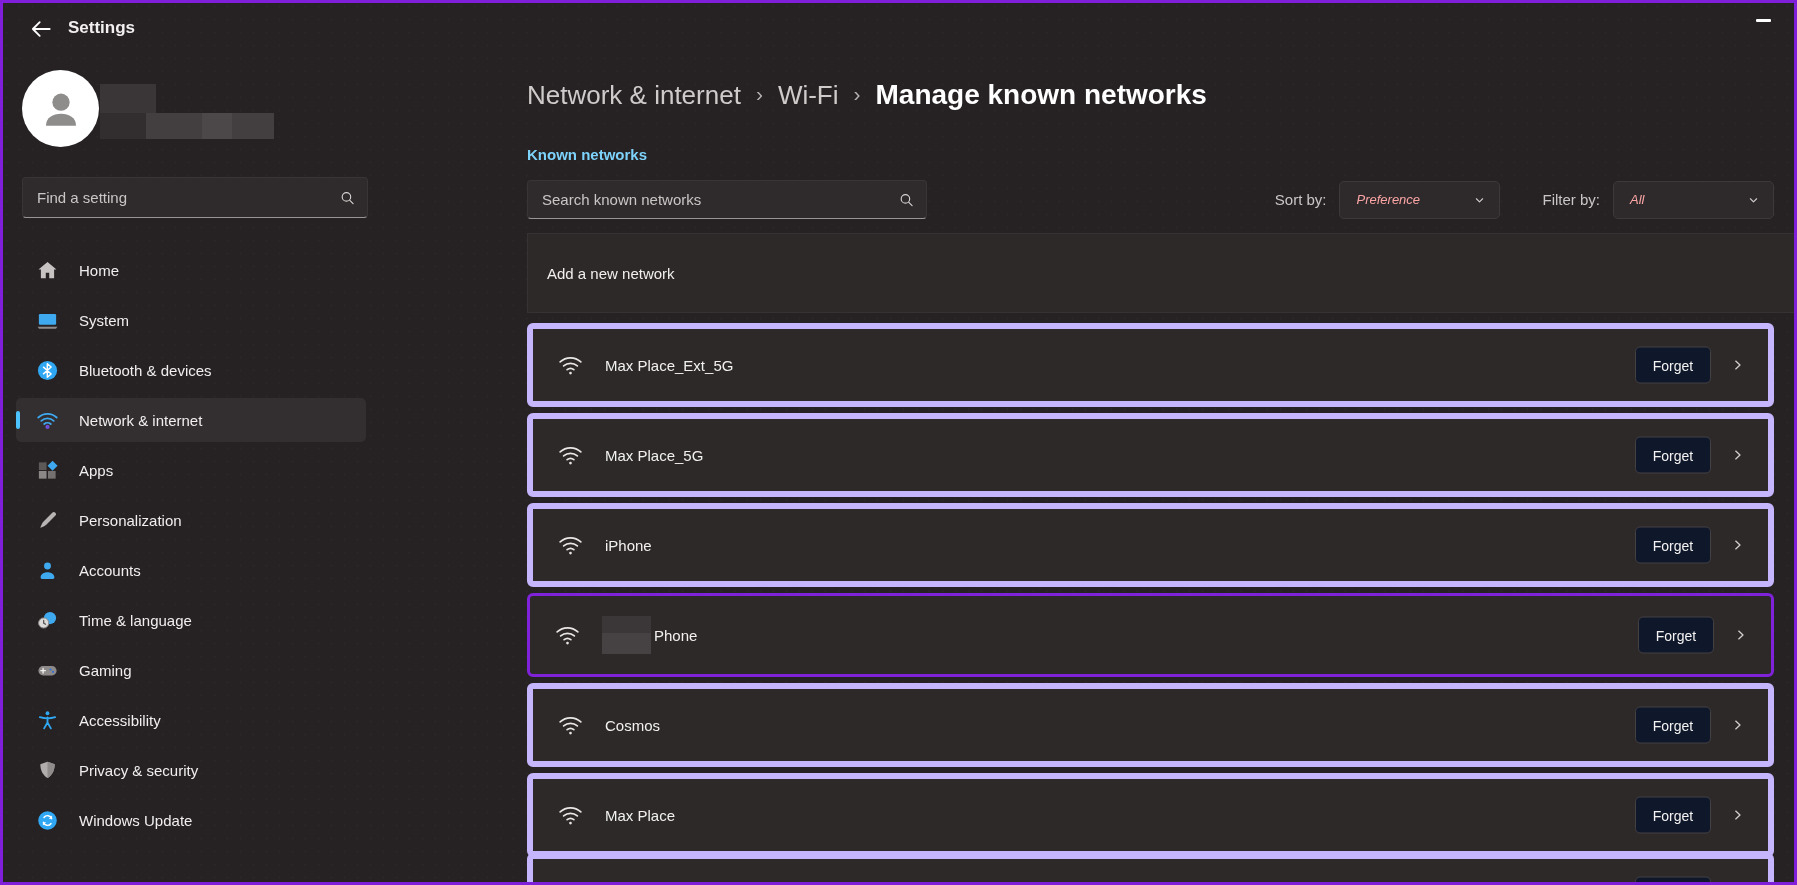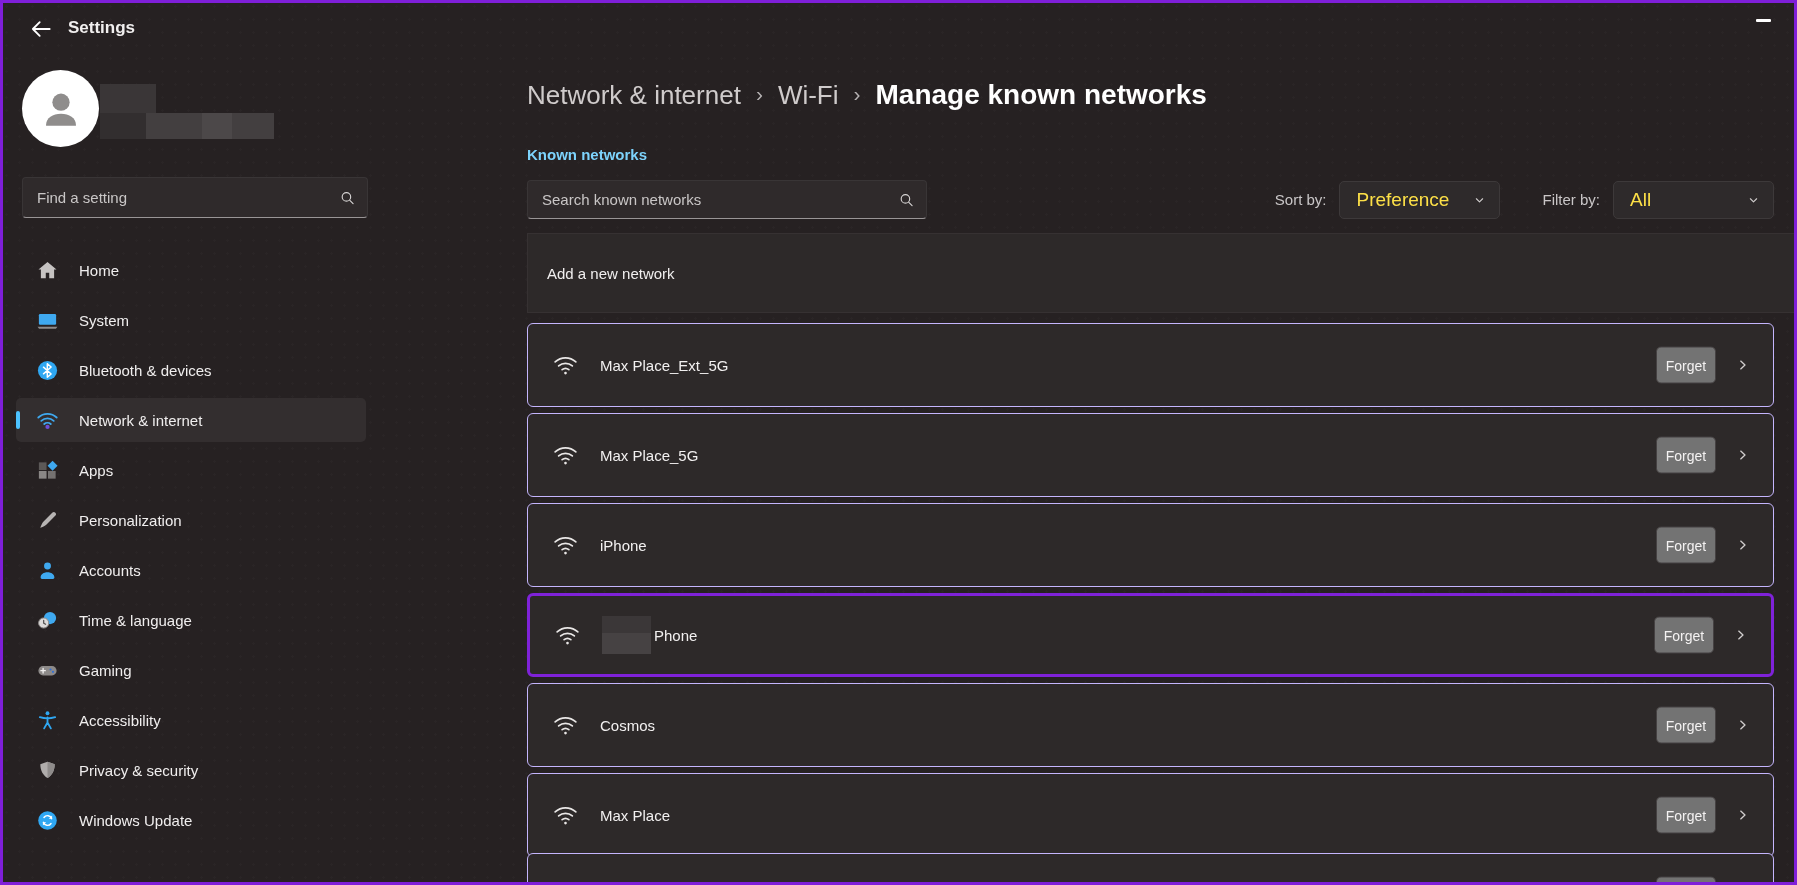--- a/index.html
+++ b/index.html
@@ -57,46 +57,46 @@
 
   .section-label { position:absolute; left:527px; top:146px; font-size:15px; font-weight:700; color:#7dd3fc; }
 
   .main-search { position:absolute; left:527px; top:180px; width:346px; height:39px;
     background:#2f2a2b; border:1px solid #393536; border-bottom:1px solid #999596; border-radius:4px; }
 
   .sortfilter { position:absolute; right:23px; top:180px; height:39px; display:flex; align-items:center; }
   .sf-label { font-size:15px; color:#c9c6c7; margin-right:13px; }
   .dropdown { position:relative; width:161px; height:38px; background:#2e2a2b; border:1px solid #3d393a;
     border-radius:5px; display:flex; align-items:center; padding-left:16px; }
-  .dropdown .dd-value { font-size:19px; color:#fde047; }
+  .dropdown .dd-value { font-size:13px; color:#fca5a5;font-style:italic; }
   .dd-chev { position:absolute; right:12px; top:50%; transform:translateY(-50%); width:15px; height:15px; }
   .dd-chev svg { width:100%; height:100%; }
   .sf-gap { width:42px; }
 
   
   .card { position:absolute; left:527px; width:1448px; background:#2d2929; border:1px solid #363132;
     border-radius:0; }
   .add-card { top:233px; height:80px; }
   .add-label { position:absolute; left:19px; top:50%; transform:translateY(-50%); font-size:15px; color:#f1efef; }
   .add-btn { position:absolute; right:18px; top:50%; transform:translateY(-50%); width:132px; height:37px;
     background:#3daeef; border:none; border-radius:5px; font-size:15px; color:#13222d;
     font-family:"Liberation Sans","DejaVu Sans",sans-serif; }
 
   .rows { position:absolute; left:527px; top:323px; width:1247px; }
   .net-row { position:relative; width:100%; height:84px; margin-bottom:6px; background:#2d2929;
-    border:1px solid #c4b5fd; border-radius:6px; display:flex; align-items:center; }
+    border:6px solid #c4b5fd; border-radius:6px; display:flex; align-items:center; }
   .net-row.highlighted { border:3px solid #7f22d9; }
   .wifi-icon { position:absolute; left:24px; top:50%; transform:translateY(-50%); width:27px; height:27px; }
   .wifi-icon svg { width:100%; height:100%; }
   .net-name { position:absolute; left:72px; top:50%; transform:translateY(-50%); font-size:15px; color:#f2f0f0;
     display:flex; align-items:center; }
   .redact-chip { display:inline-block; width:49px; height:38px; margin-right:3px;
     background:linear-gradient(#3b3738 46%, #464243 46%); }
-  .forget-btn { position:absolute; right:57px; top:50%; transform:translateY(-50%); width:60px; height:37px;
-    background:#737373; border:1px solid #454142; border-radius:5px; font-size:14px; color:#f4f2f2;
+  .forget-btn { position:absolute; right:57px; top:50%; transform:translateY(-50%); width:76px; height:37px;
+    background:#0f172a; border:1px solid #454142; border-radius:5px; font-size:14px; color:#f4f2f2;
     font-family:"Liberation Sans","DejaVu Sans",sans-serif; }
   .row-chev { position:absolute; right:22px; top:50%; transform:translateY(-50%); width:17px; height:17px; }
   .row-chev svg { width:100%; height:100%; }
 </style>
 </head>
 <body>
 
 <div class="titlebar">
   <div class="back-btn">
     <svg viewBox="0 0 24 24" fill="none" stroke="#ffffff" stroke-width="1.7" stroke-linecap="round" stroke-linejoin="round">

